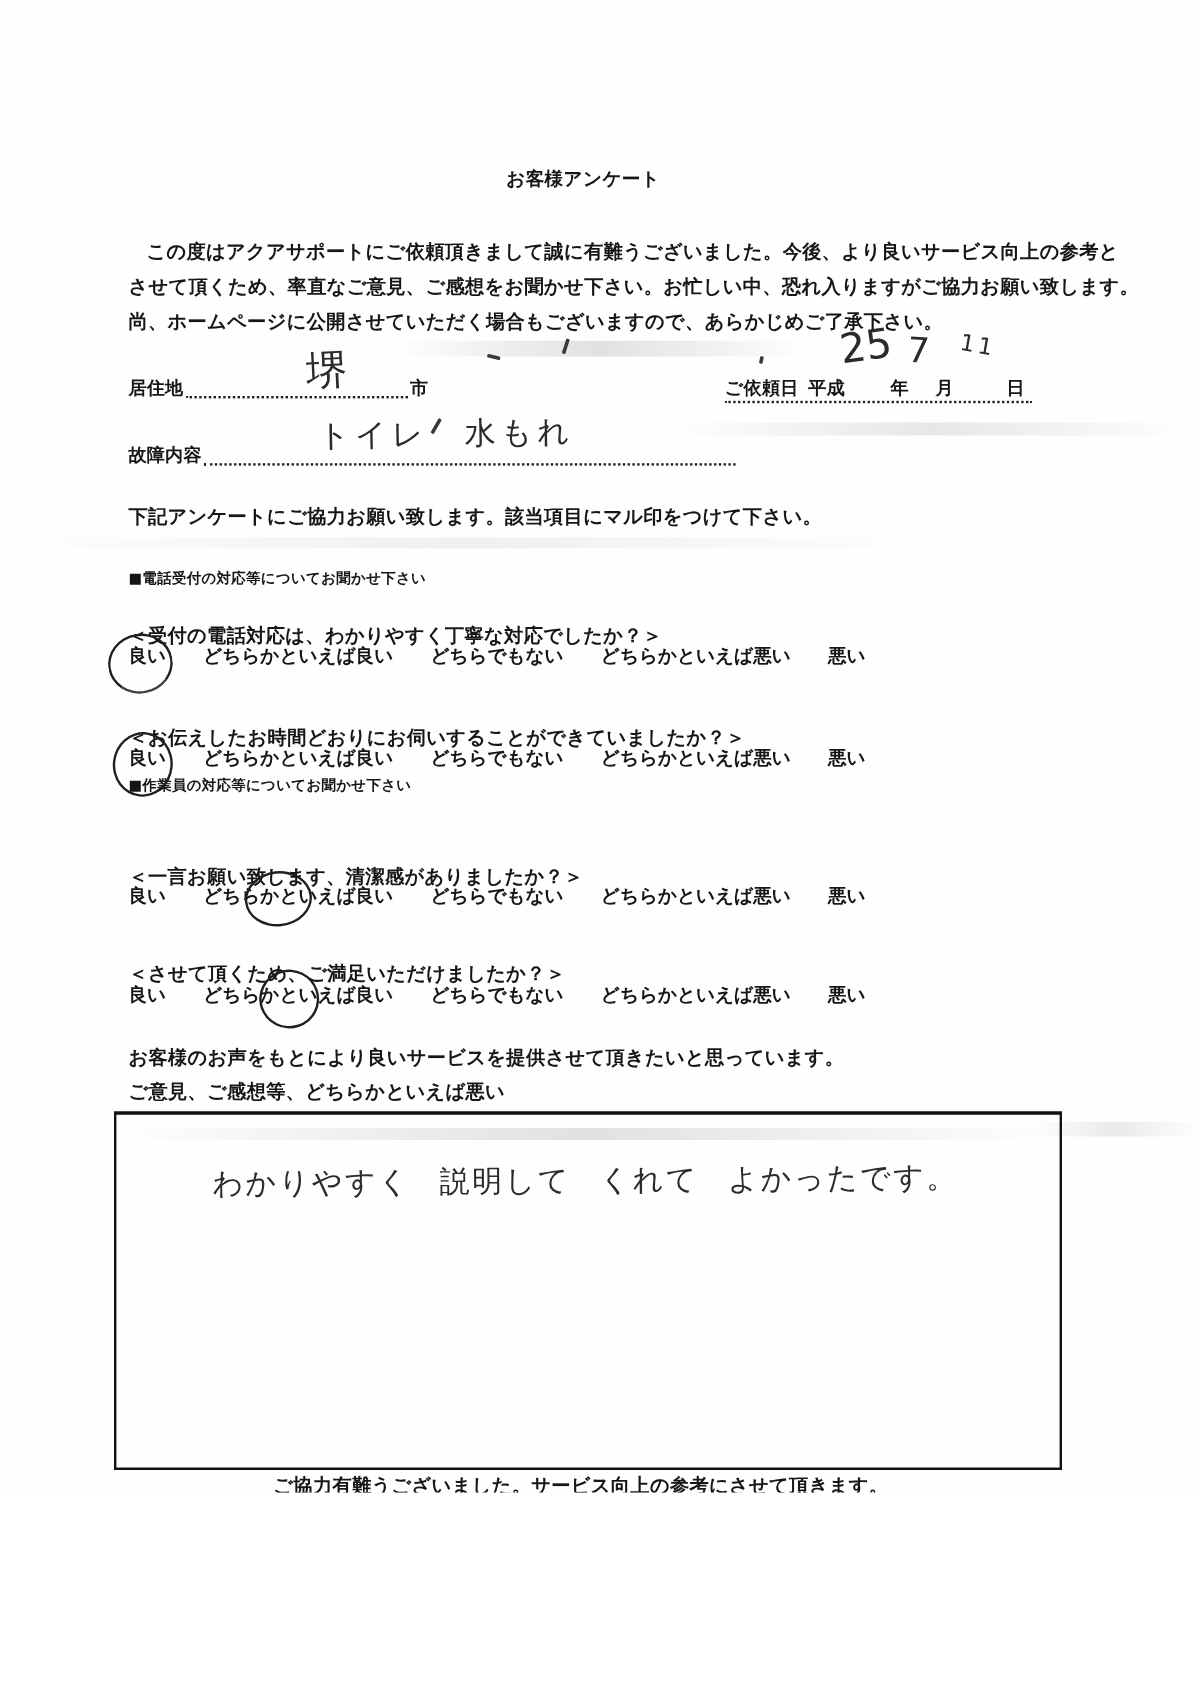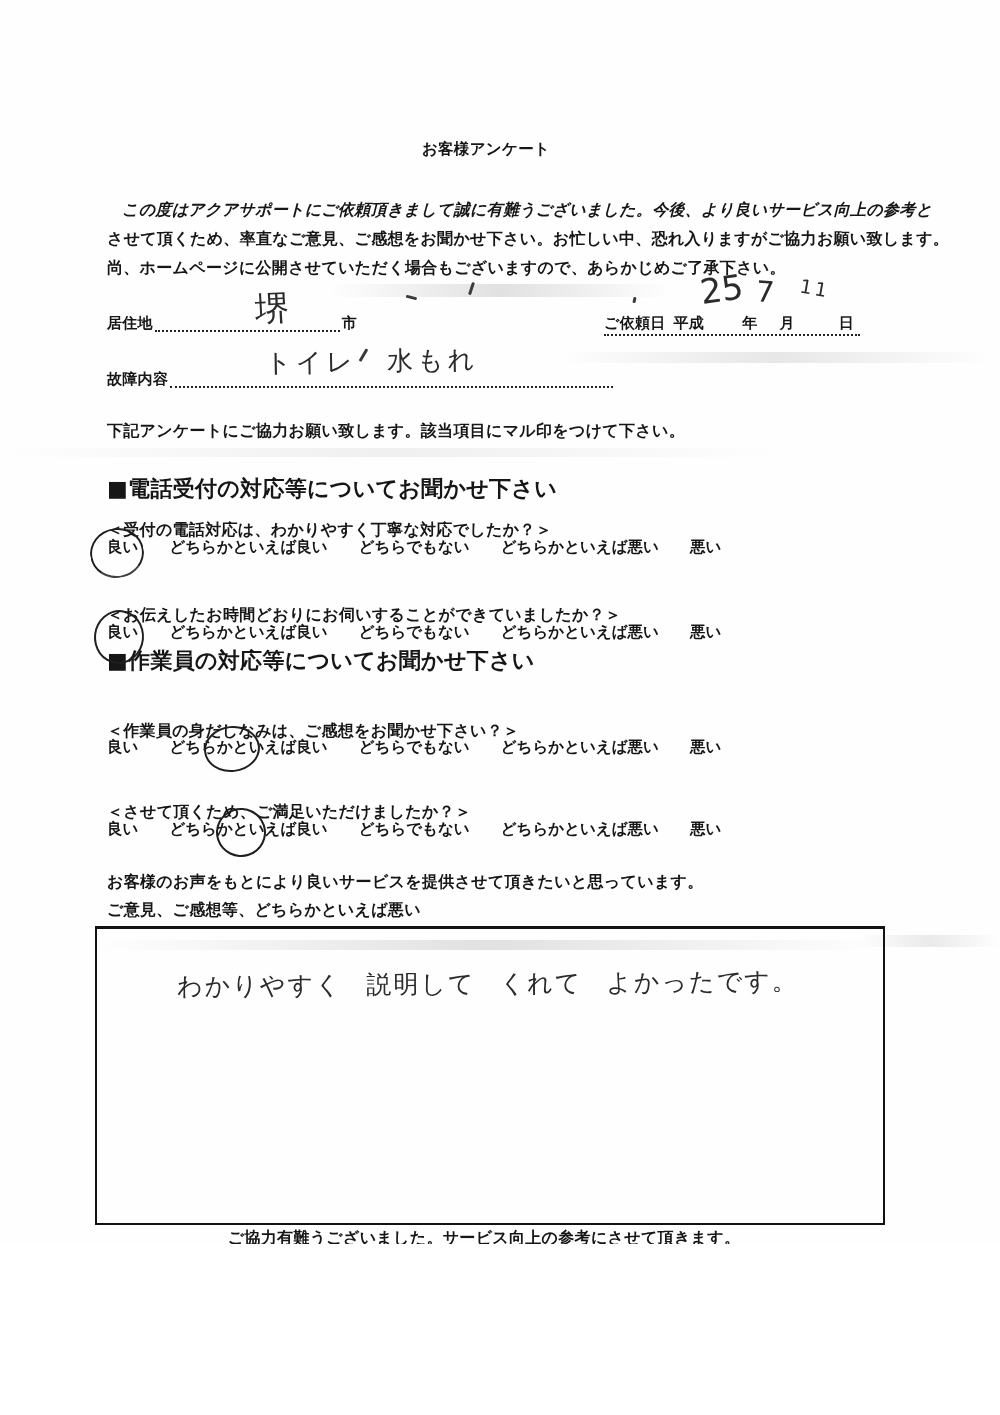--- a/index.html
+++ b/index.html
@@ -5,40 +5,40 @@
   html,body{margin:0;padding:0;background:#ffffff;}
   .page{
     position:relative;width:1000px;height:1244px;background:#fefefe;
     font-family:"DejaVu Sans","Liberation Sans",sans-serif;
     color:#161616;overflow:hidden;
   }
   .printed{font-weight:bold;color:#161616;letter-spacing:0.3px;}
   .abs{position:absolute;}
   .title{top:139px;left:0;width:1000px;text-align:center;font-size:15.5px;transform:translateX(-14px);}
   .intro{top:195px;left:107px;font-size:16px;line-height:29px;white-space:nowrap;}
-  .intro .indent{padding-left:15px;font-style:italic;}
+  .intro .indent{padding-left:15px;}
 
   
   .fieldrow{display:flex;align-items:flex-end;font-size:15px;}
   .dotfill{flex:1;border-bottom:2.5px dotted #222;margin:0 2px 1px 2px;height:18px;position:relative;}
   .residence-row{top:303px;left:107px;width:250px;height:30px;}
   .date-row{top:303px;left:604px;width:256px;height:30px;border-bottom:2.5px dotted #222;display:flex;align-items:flex-end;font-size:15px;padding-bottom:1px;}
   .date-row .sp38{width:38px;} .date-row .sp22{width:22px;} .date-row .sp44{width:44px;}
   .problem-row{top:357px;left:107px;width:508px;height:32px;}
 
   .hand{position:absolute;font-family:"DejaVu Sans",sans-serif;font-weight:400;color:#2b2b2b;white-space:nowrap;}
   .hand-city{left:100px;top:-26px;font-size:34px;transform:rotate(-3deg);}
   .hand-year{left:96px;top:-34px;font-size:34px;transform:rotate(-8deg);}
   .hand-month{left:152px;top:-28px;font-size:29px;transform:rotate(4deg);}
   .hand-day{left:196px;top:-26px;font-size:19px;letter-spacing:3px;transform:rotate(10deg);}
   .hand-problem{left:95px;top:-24px;font-size:26px;word-spacing:18px;letter-spacing:4px;transform:rotate(-1deg);}
   .hand-comment{left:80px;top:38px;font-size:25px;word-spacing:14px;letter-spacing:2px;transform:rotate(-0.5deg);}
 
   .instruction{top:421px;left:107px;font-size:16px;}
-  .sec-heading{left:107px;font-size:22px;text-align:center;}
+  .sec-heading{left:107px;font-size:12px;text-align:center;}
   .prompt{left:107px;font-size:16px;margin-top:12px;}
   .opts{left:107px;display:flex;gap:31px;font-size:15.5px;font-weight:bold;white-space:nowrap;justify-content:space-between;}
 
   .circle{position:absolute;border:2.5px solid #1f1f1f;border-radius:50%;background:transparent;}
   .c1{left:90px;top:528px;width:50px;height:46px;transform:rotate(-10deg);border-bottom-color:rgba(31,31,31,.85);}
   .c2{left:94px;top:610px;width:46px;height:50px;transform:rotate(6deg);}
   .c3{left:204px;top:726px;width:52px;height:42px;transform:rotate(-6deg);}
   .c4{left:216px;top:808px;width:46px;height:45px;transform:rotate(4deg);}
 
   .comment-box{left:95px;top:926px;width:786px;height:294px;border:2px solid #121212;border-top-width:3px;background:transparent;}
@@ -126,21 +126,21 @@
   <div class="abs opts" style="top:622px">
     <span>良い</span>
     <span>どちらかといえば良い</span>
     <span>どちらでもない</span>
     <span>どちらかといえば悪い</span>
     <span>悪い</span>
   </div>
 
   <div class="abs sec-heading printed" style="top:646px">■作業員の対応等についてお聞かせ下さい</div>
 
-  <div class="abs prompt printed" style="top:709px">＜作業員の身だしなみは、ご感想をお聞かせ下さい？＞</div>
+  <div class="abs prompt printed" style="top:709px">＜一言お願い致します、清潔感がありましたか？＞</div>
   <div class="abs opts" style="top:737px">
     <span>良い</span>
     <span>どちらかといえば良い</span>
     <span>どちらでもない</span>
     <span>どちらかといえば悪い</span>
     <span>悪い</span>
   </div>
 
   <div class="abs prompt printed" style="top:790px">＜させて頂くため、ご満足いただけましたか？＞</div>
   <div class="abs opts" style="top:819px">

